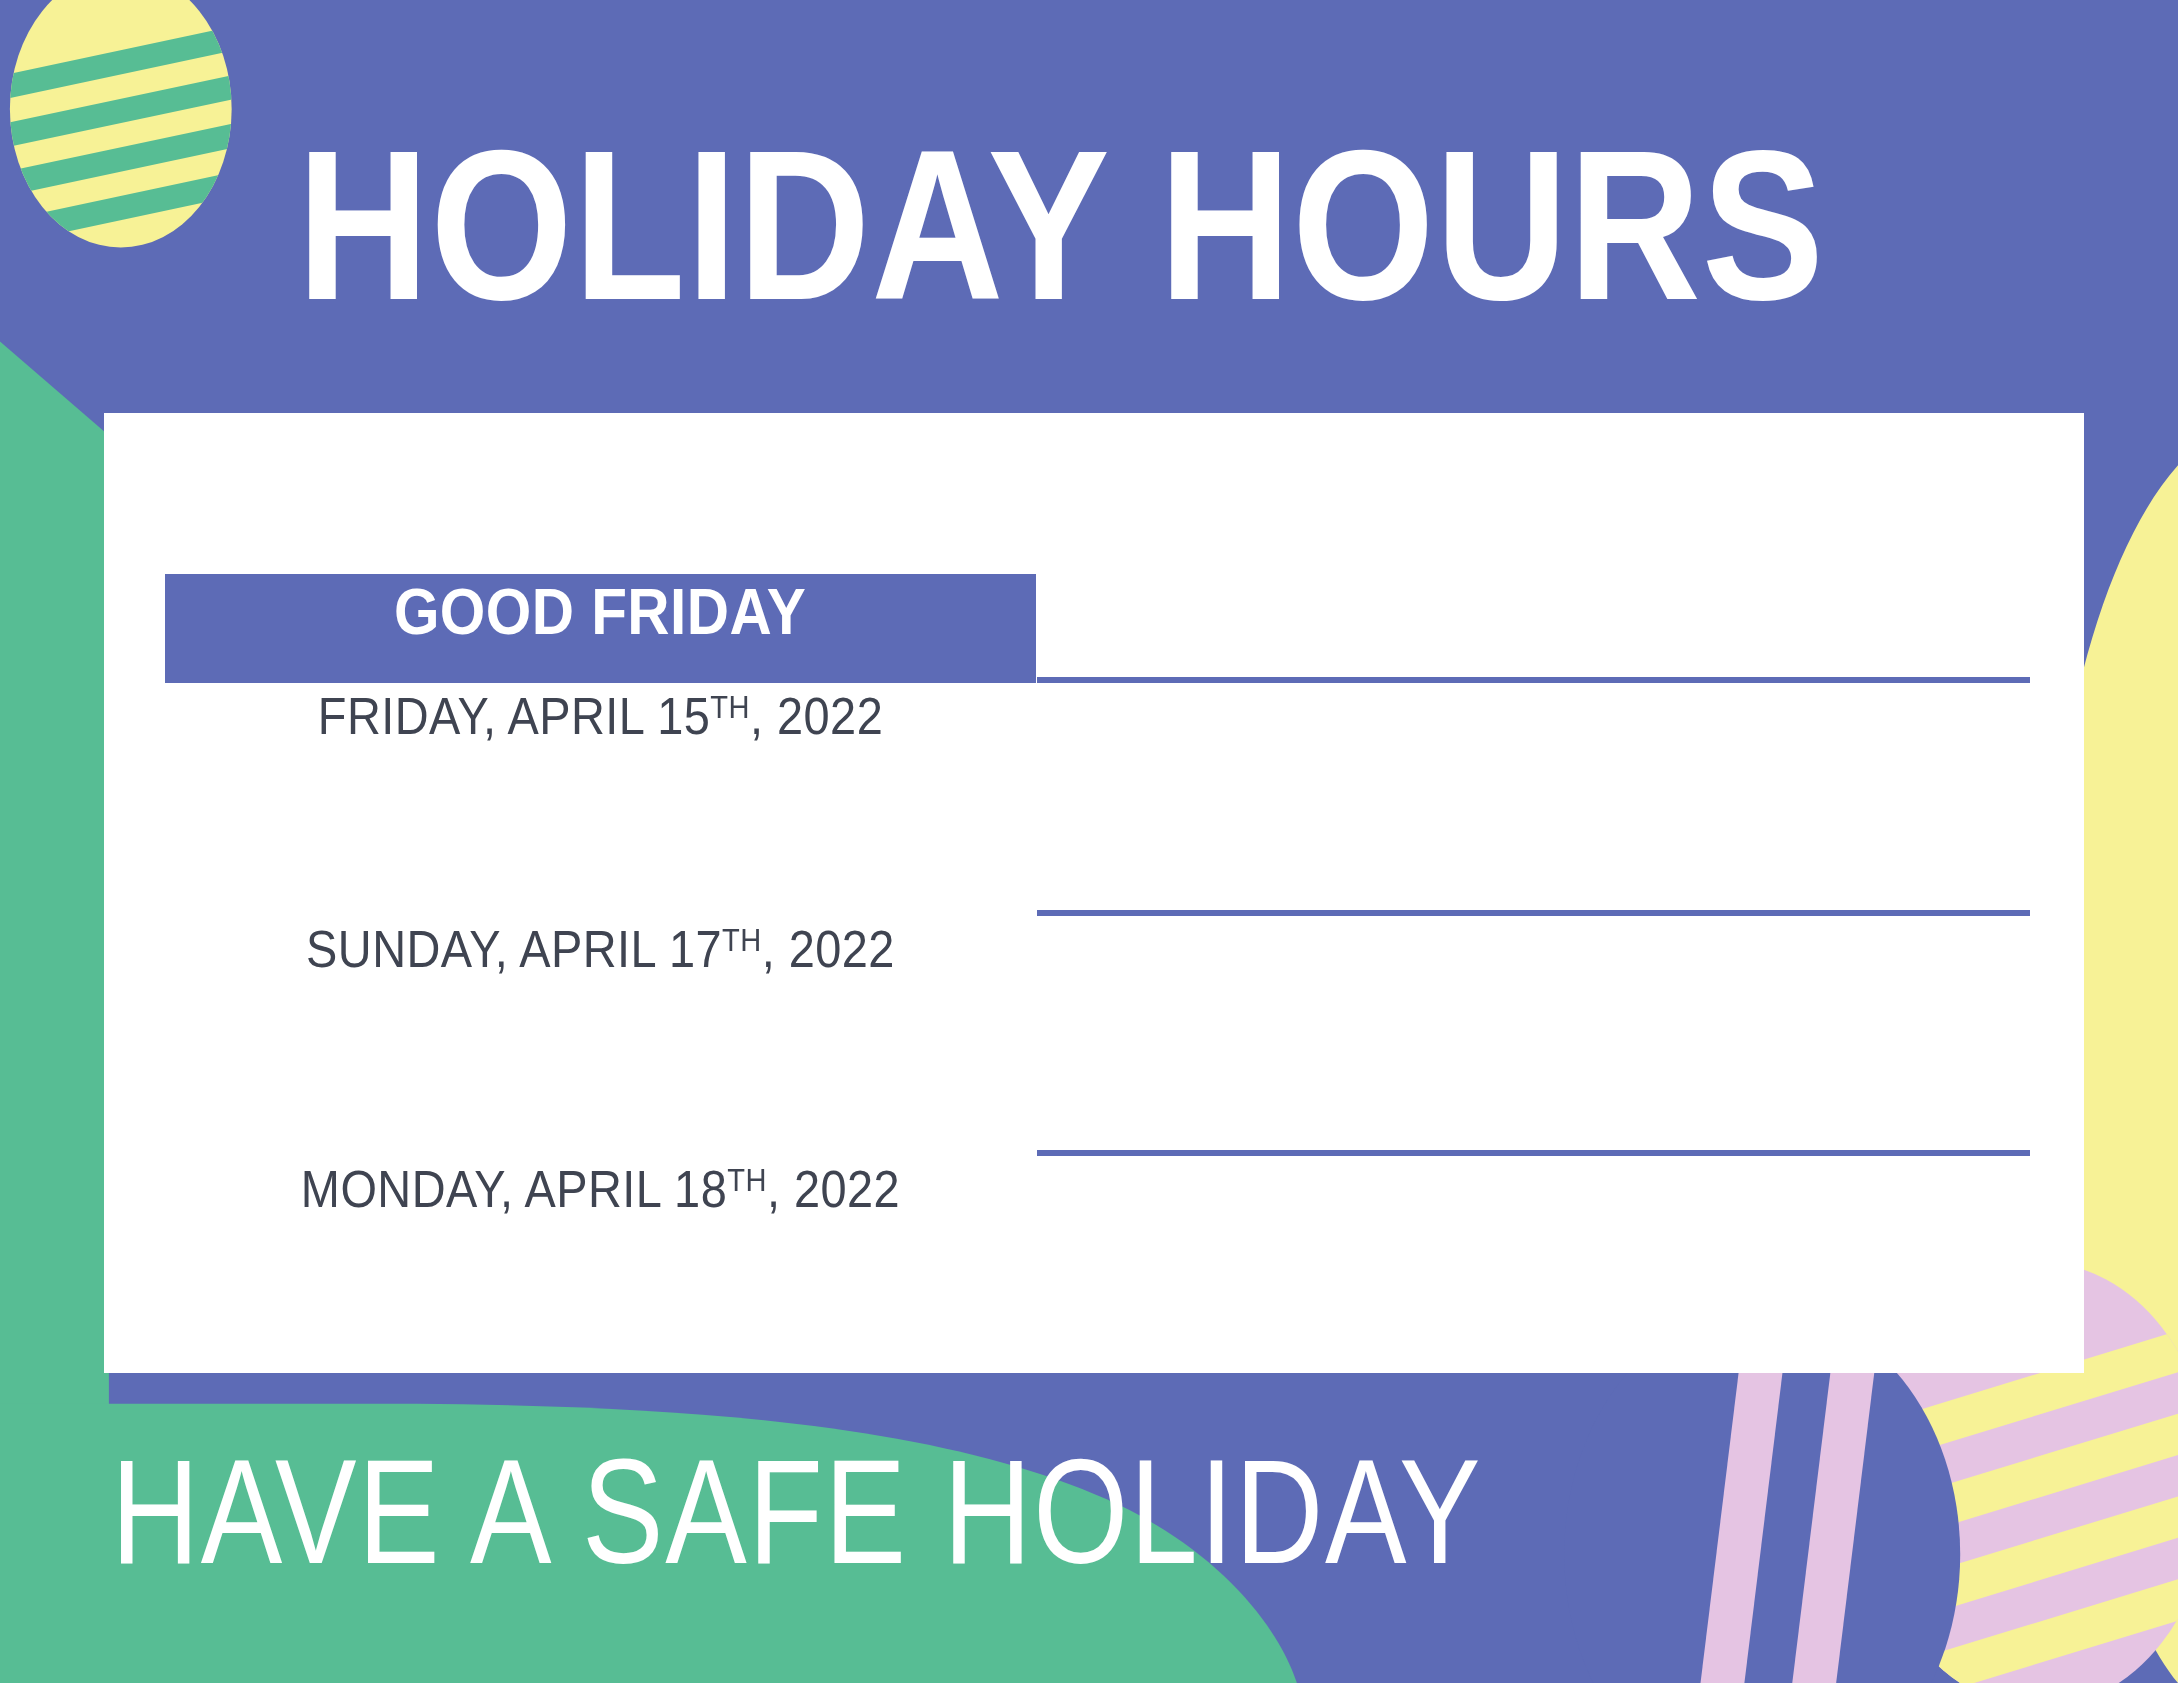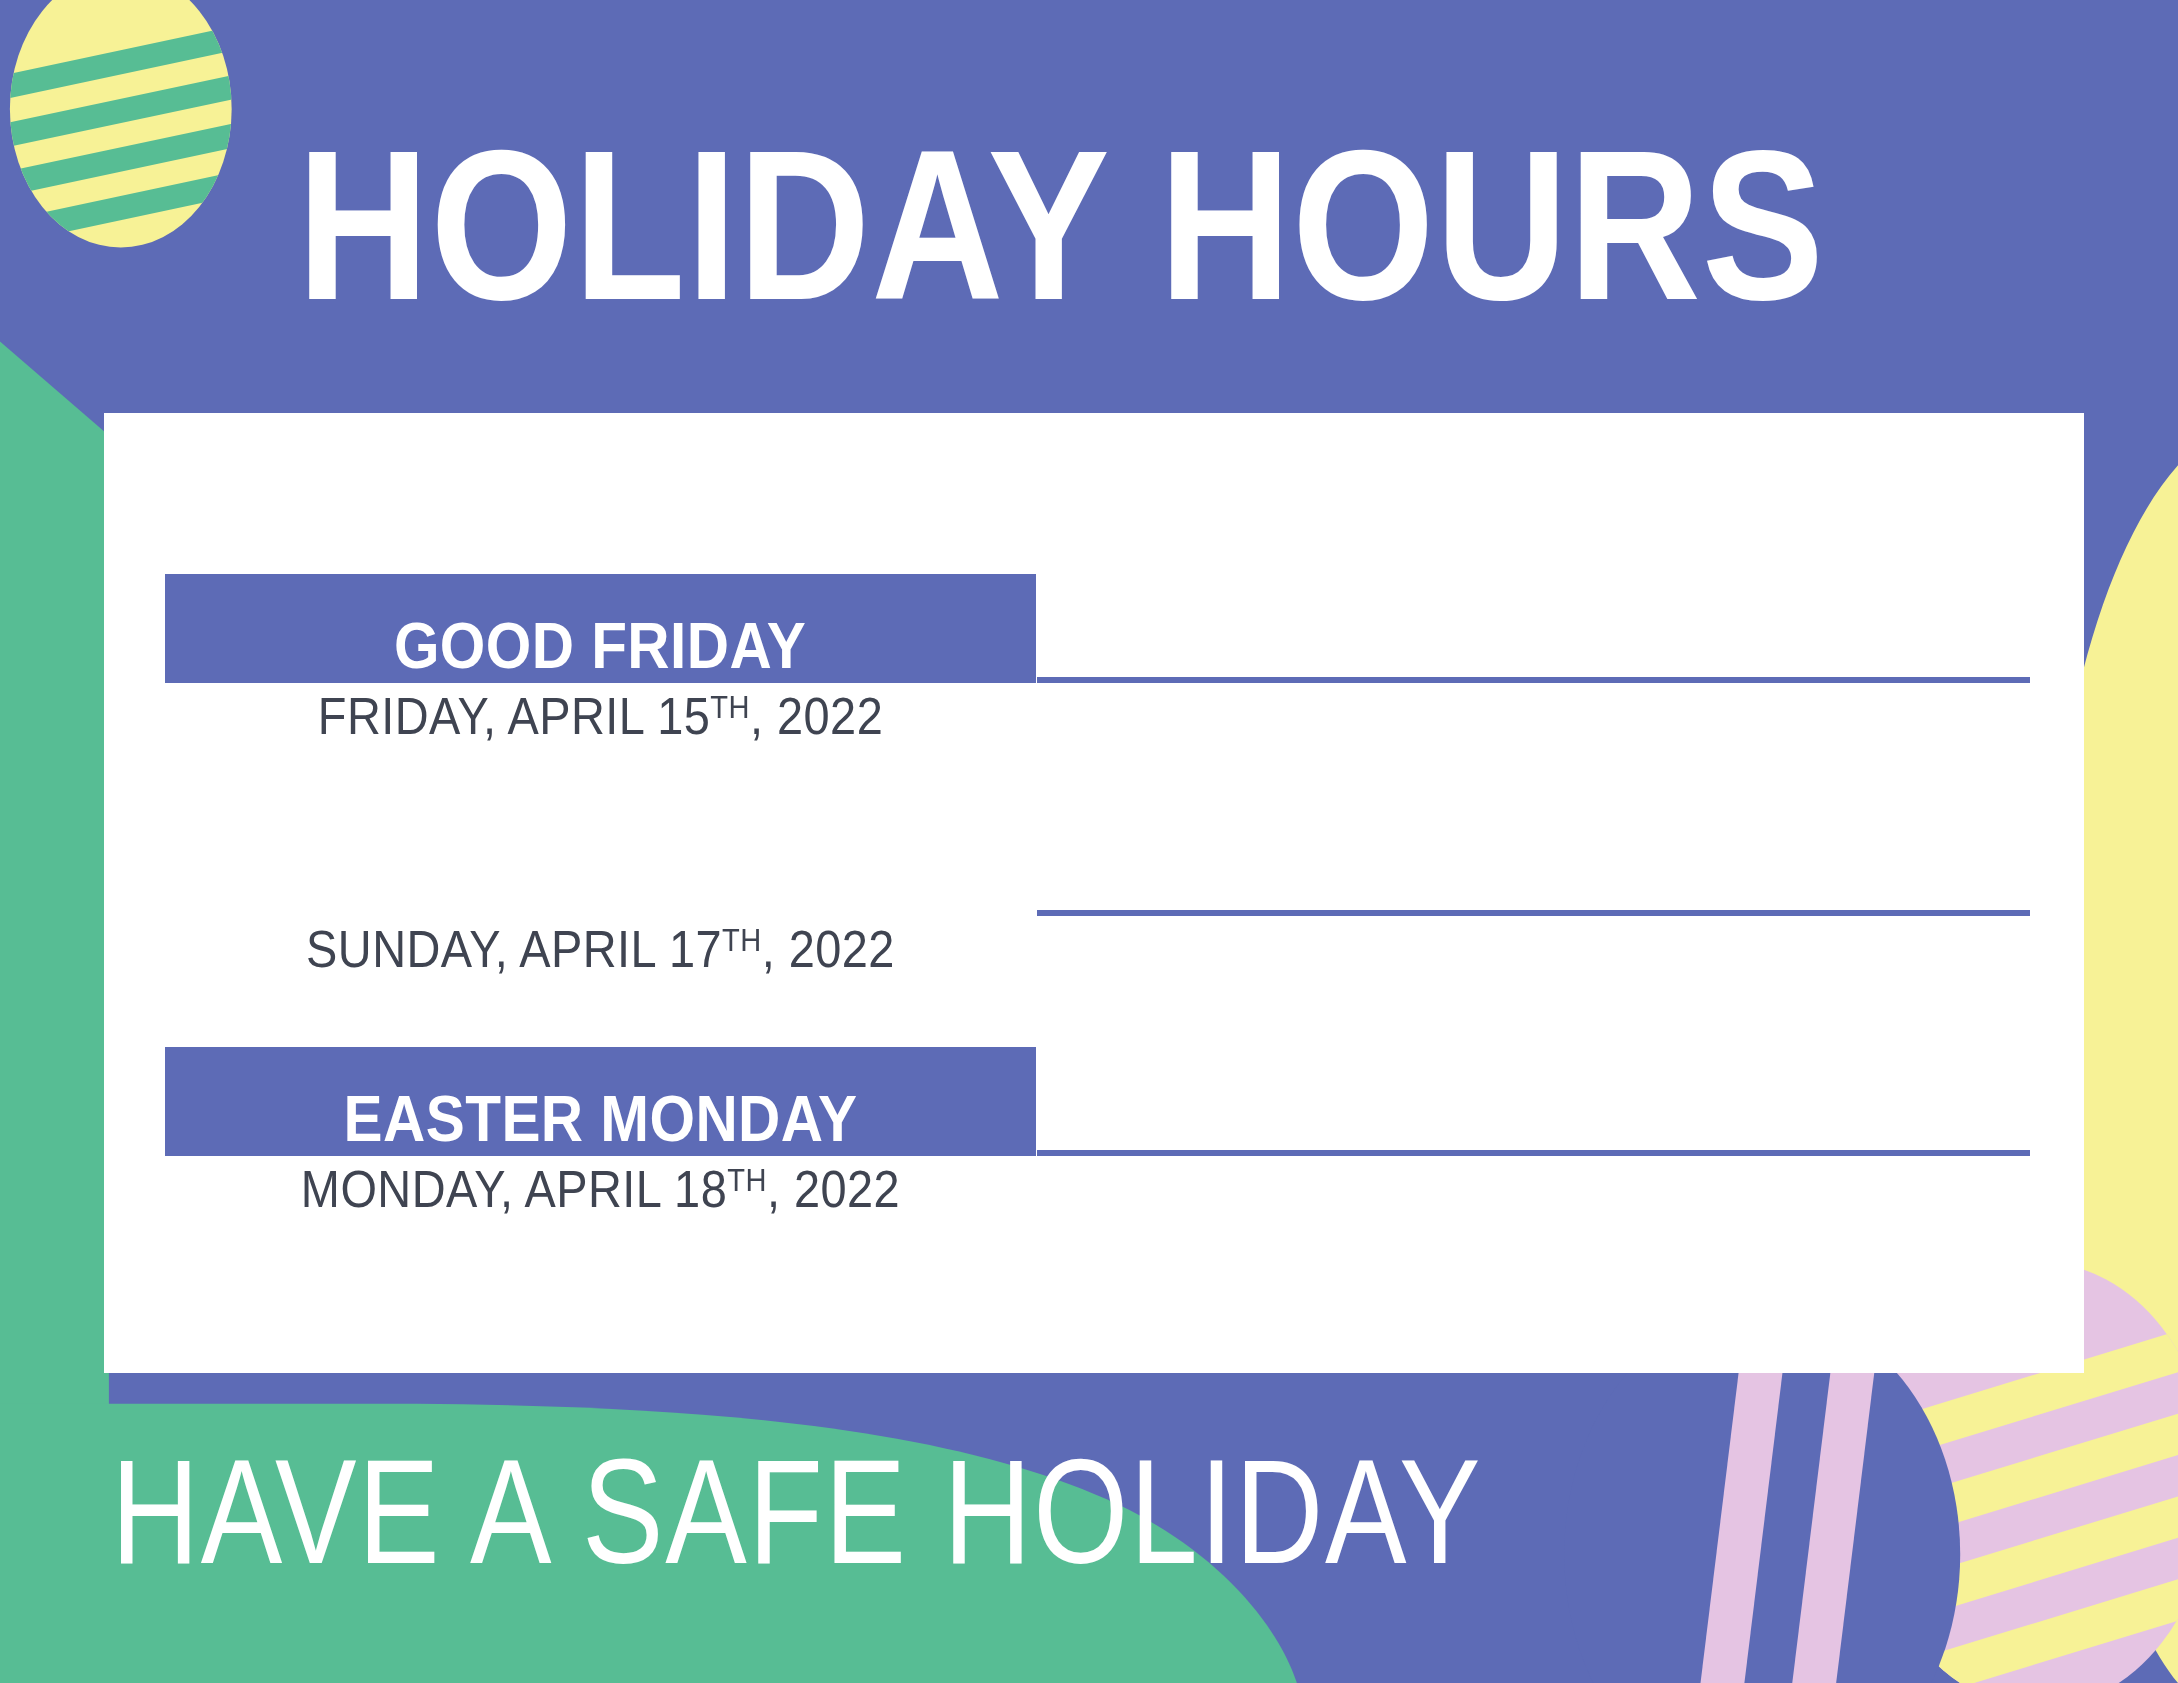--- a/index.html
+++ b/index.html
@@ -63,21 +63,21 @@
   .row-3 { top: 634px; }
 
   .band {
     position: absolute;
     left: 61px;
     top: 0;
     width: 871px;
     height: 109px;
     background: #5d6bb6;
     display: flex;
-    align-items: flex-end;
+    align-items: flex-start;
     justify-content: center;
   }
   .band-label {
     color: #ffffff;
     font-size: 65px;
     font-weight: 700;
     letter-spacing: 0.5px;
     transform: scaleX(0.9);
     white-space: nowrap;
   }
@@ -205,23 +205,20 @@
       <div class="rule"></div>
       <div class="date"><span>FRIDAY, APRIL 15</span><sup>TH</sup><span>, 2022</span></div>
     </div>
 
     <div class="row row-2">
       <div class="rule"></div>
       <div class="date"><span>SUNDAY, APRIL 17</span><sup>TH</sup><span>, 2022</span></div>
     </div>
 
     <div class="row row-3">
-      <div class="band">
-        <span class="band-label">EASTER MONDAY</span>
-      </div>
       <div class="rule"></div>
       <div class="date"><span>MONDAY, APRIL 18</span><sup>TH</sup><span>, 2022</span></div>
     </div>
 
   </div>
 
   <div id="banner">HAVE A SAFE HOLIDAY</div>
 
 </div>
 

